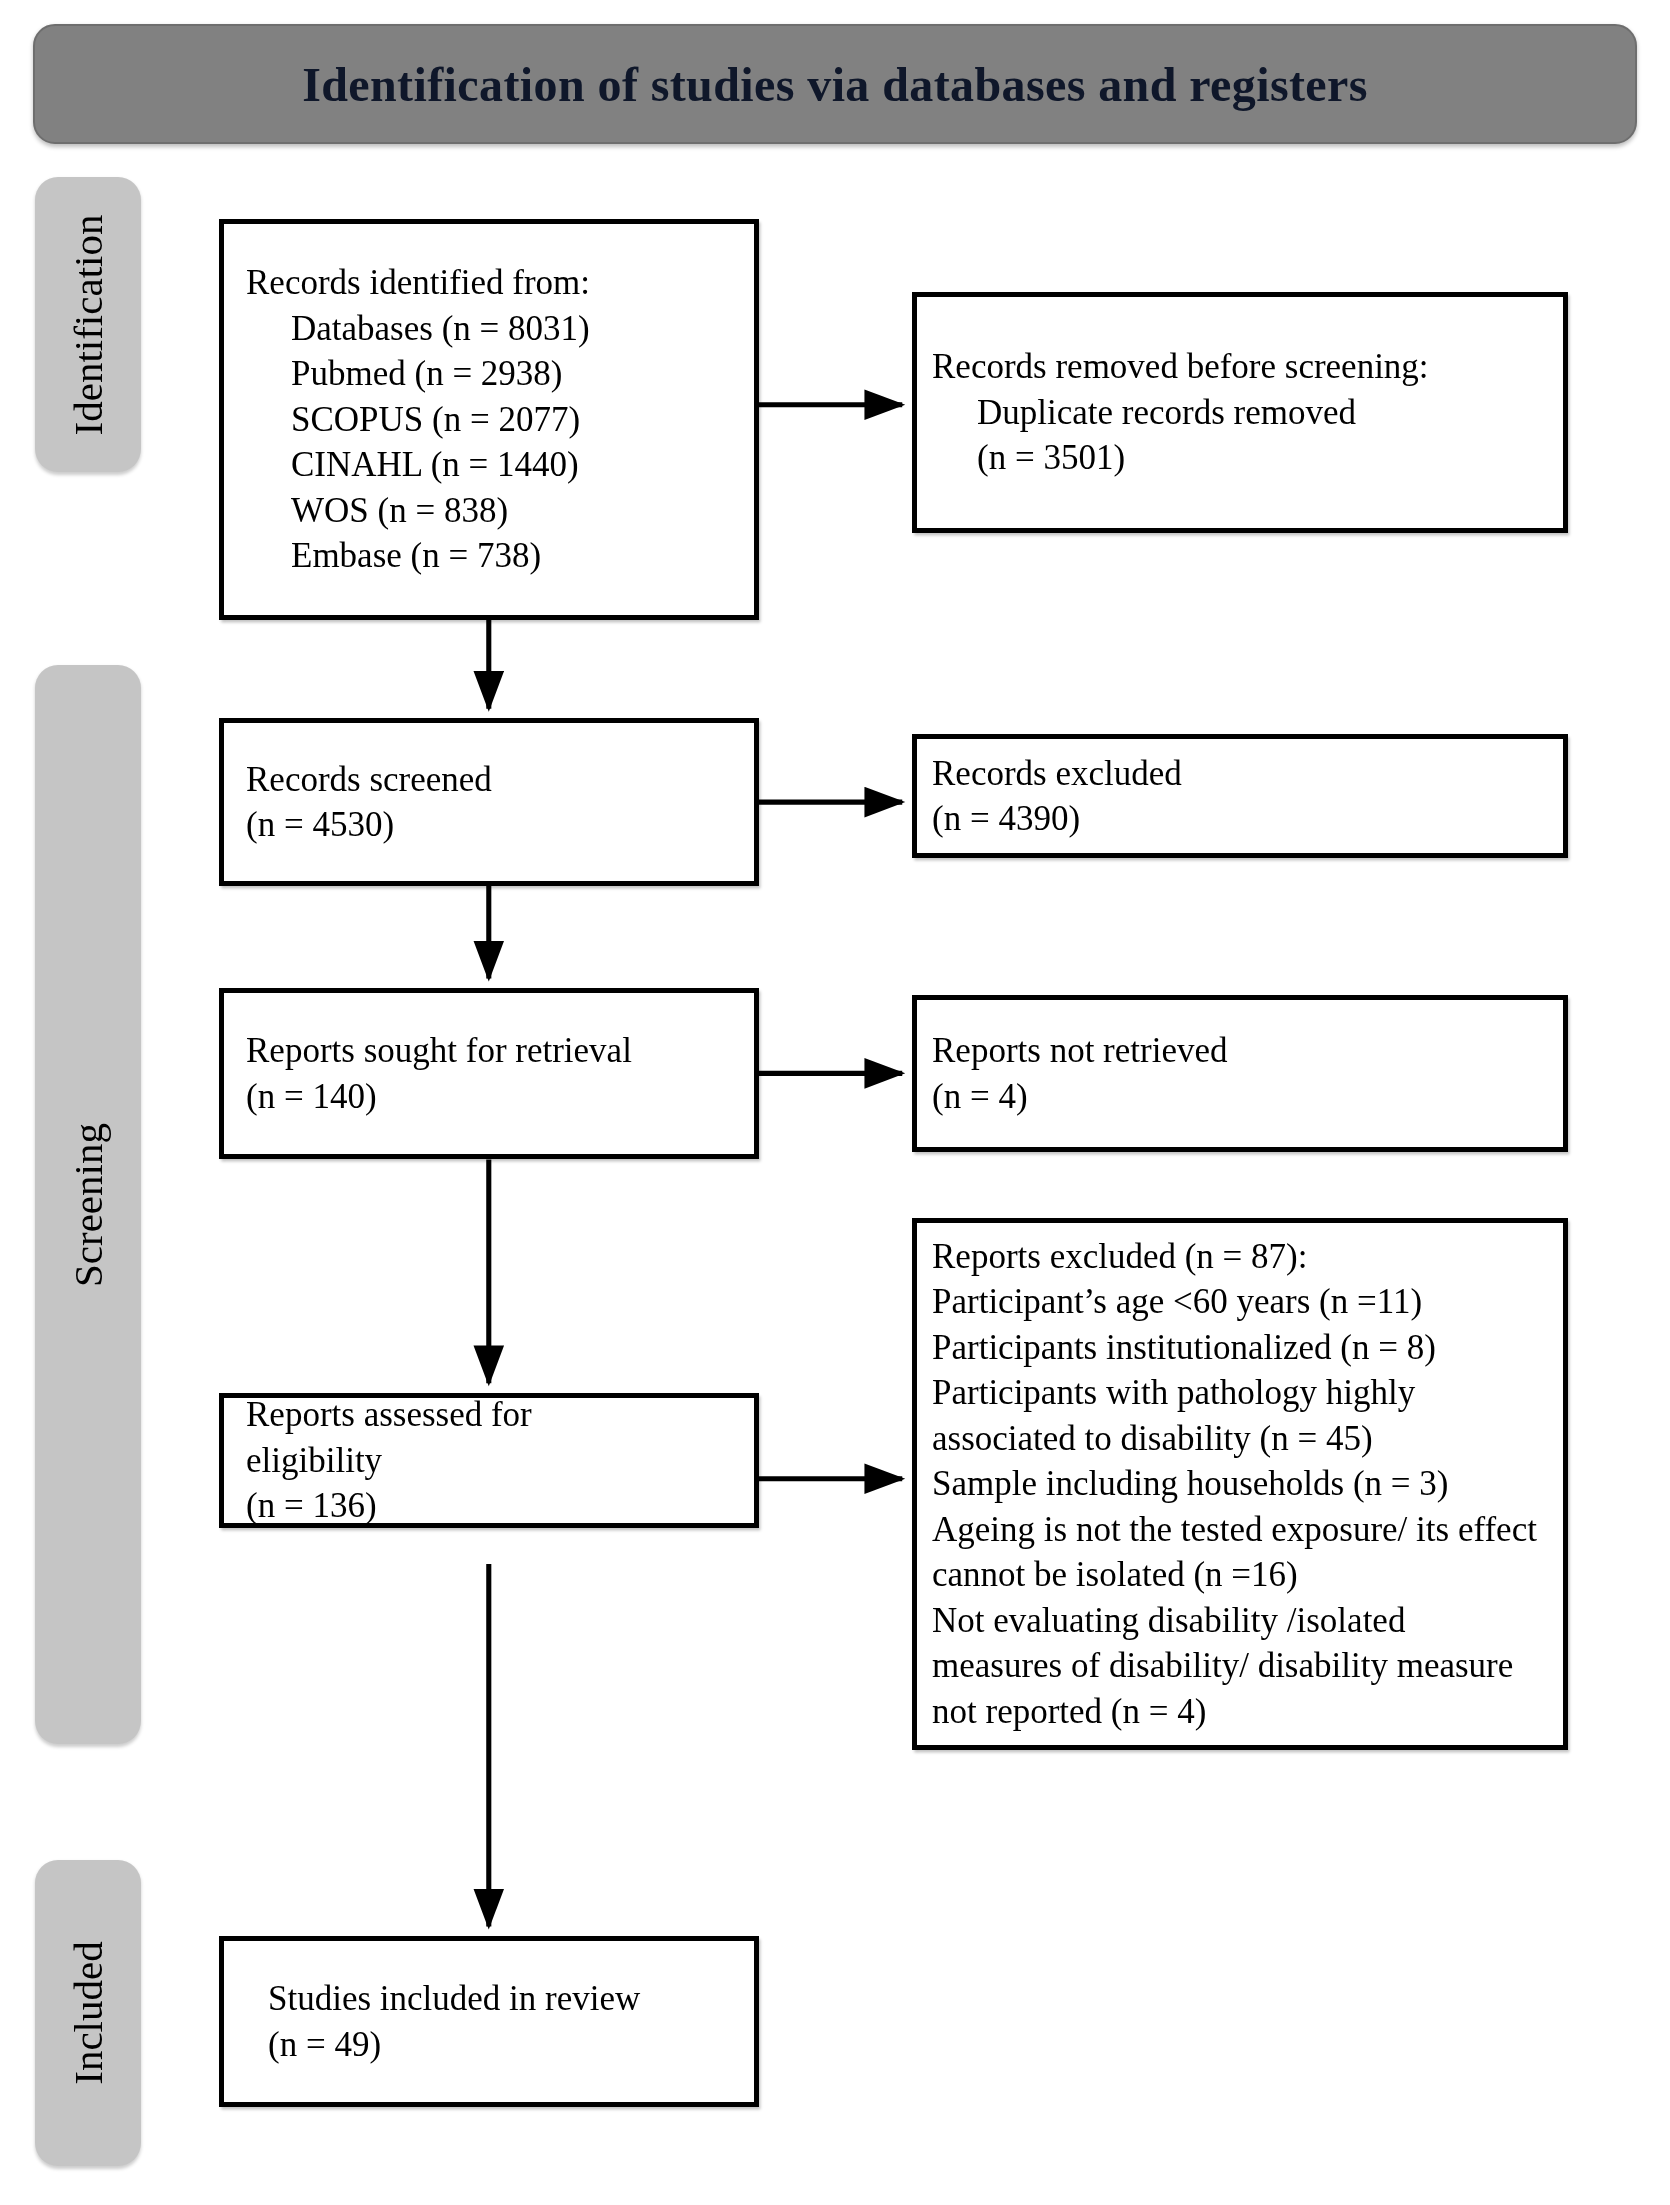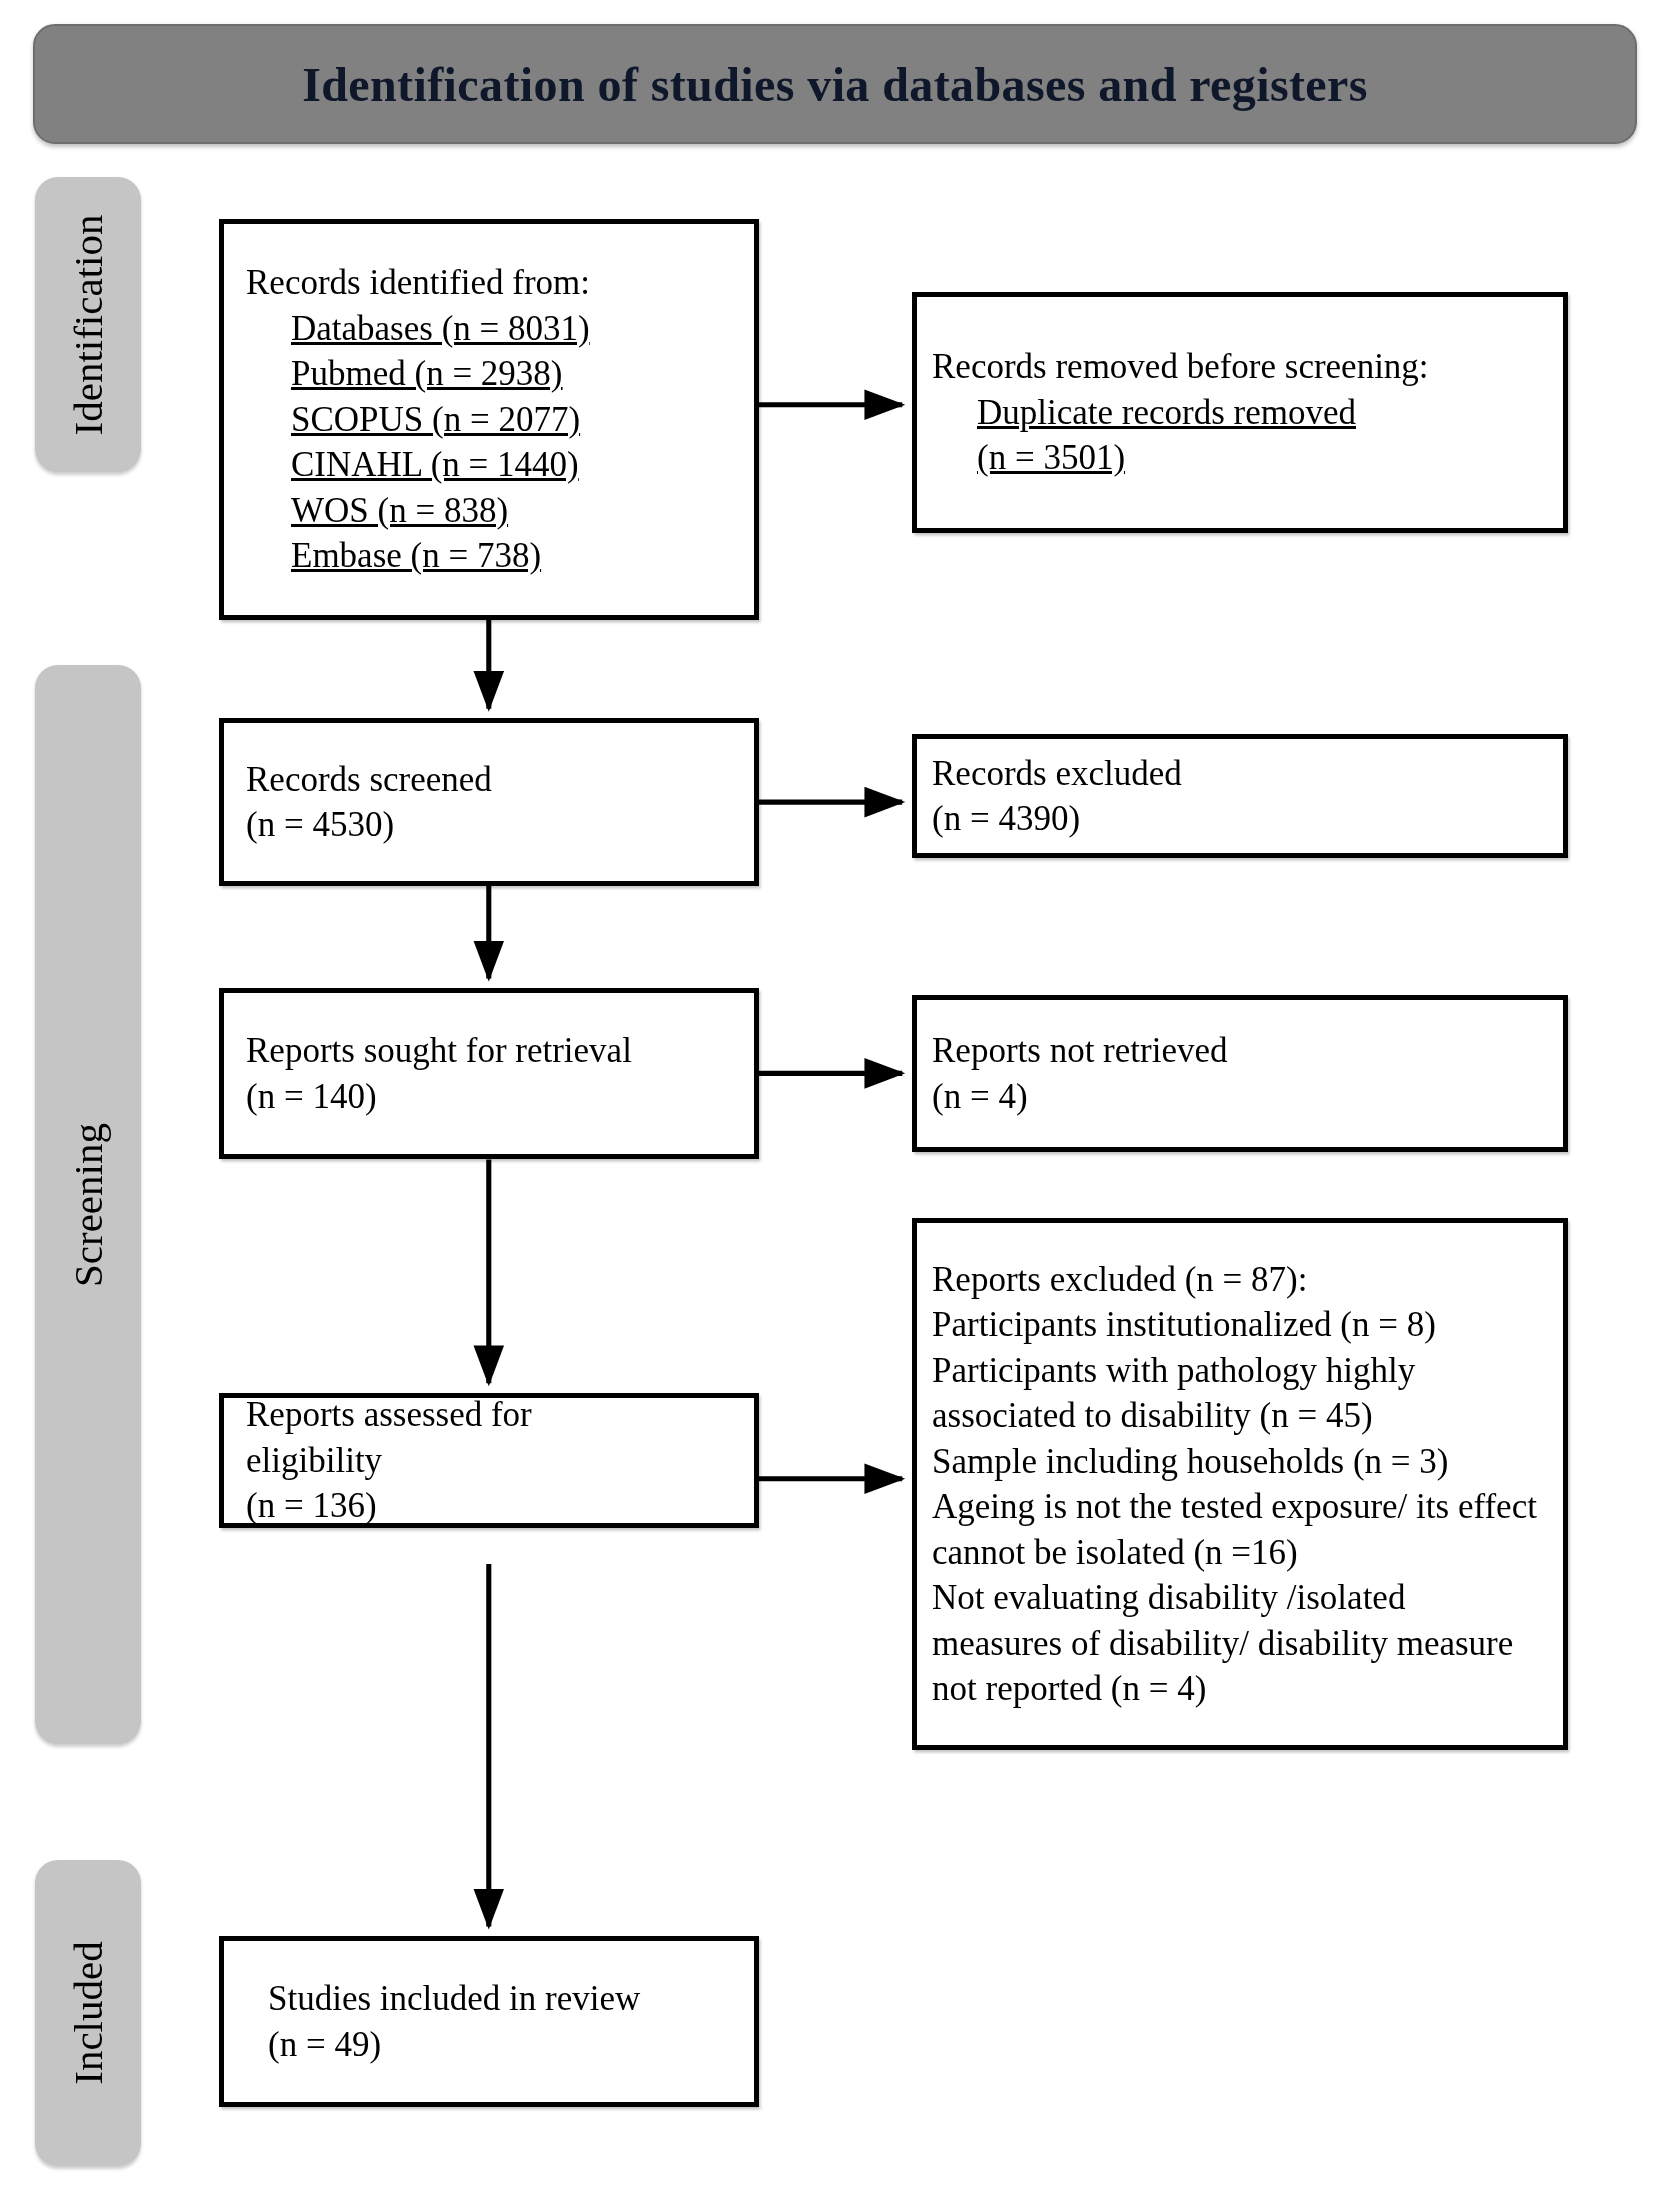--- a/index.html
+++ b/index.html
@@ -45,21 +45,21 @@
     position:absolute;
     background:#ffffff;
     border:5.8px solid #000000;
     box-sizing:border-box;
     display:flex;flex-direction:column;justify-content:center;
     padding:10.2px 22px;
     font-size:35px;line-height:1.3;
     box-shadow:1.5px 2.9px 2.9px rgba(0,0,0,0.25);
   }
   .fbox .line{white-space:normal;}
-  .fbox .indent{padding-left:45px;text-decoration:underline;}
+  .fbox .indent{padding-left:45px;}
   
   .col-left{left:219px;width:540px;}
   .box-records-identified{top:219px;height:401px;}
   .box-records-screened{top:718px;height:168px;}
   .box-reports-sought{top:988px;height:171px;}
   .box-reports-assessed{top:1393px;height:135px;}
   .box-studies-included{top:1936px;height:171px;padding-left:44px;}
   
   .col-right{left:912px;width:656px;padding-left:15px;}
   .box-records-removed{top:292px;height:241px;}
@@ -131,20 +131,21 @@
     <div class="line">(n = 4390)</div>
   </div>
 
   <div class="fbox col-right box-reports-not-retrieved">
     <div class="line">Reports not retrieved</div>
     <div class="line">(n = 4)</div>
   </div>
 
   <div class="fbox col-right box-reports-excluded">
     <div class="line">Reports excluded (n = 87):</div>
+    <div class="line">Participant’s age &lt;60 years (n =11)</div>
     <div class="line">Participants institutionalized (n = 8)</div>
     <div class="line">Participants with pathology highly associated to disability (n = 45)</div>
     <div class="line">Sample including households (n = 3)</div>
     <div class="line">Ageing is not the tested exposure/ its effect cannot be isolated (n =16)</div>
     <div class="line">Not evaluating disability /isolated measures of disability/ disability measure not reported (n = 4)</div>
   </div>
 
   <svg class="connector-layer" width="1671" height="2205" viewBox="0 0 2291 3024">
     <defs>
       <marker id="ah" markerWidth="10" markerHeight="8" refX="7.4" refY="3" orient="auto">

